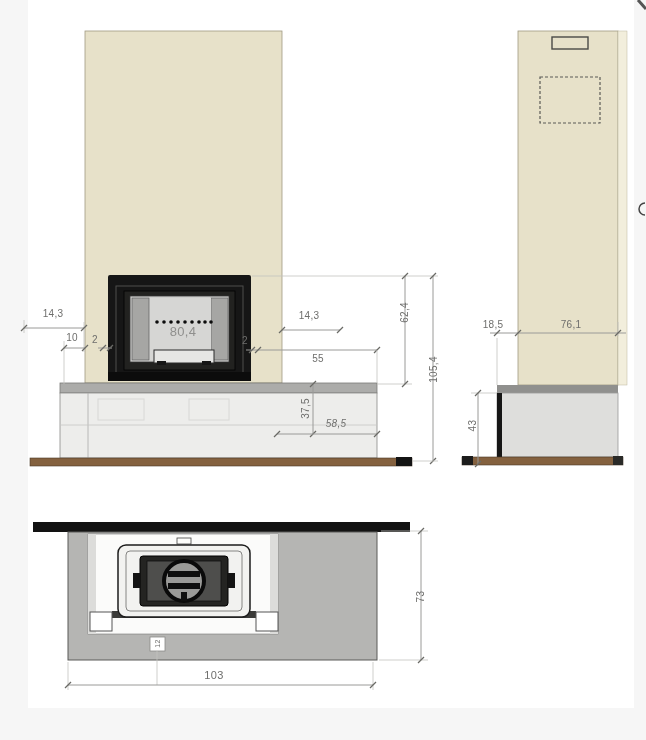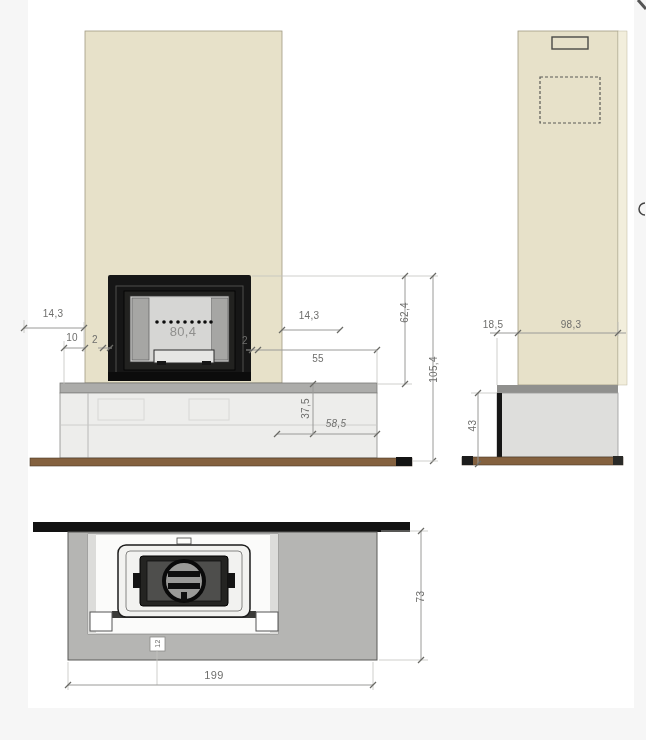--- a/index.html
+++ b/index.html
@@ -193,18 +193,18 @@
 <span class="dim-label tiny" style="left:162px;top:325px;width:42px;">80,4</span>
 <span class="dim-label" style="left:283px;top:309px;width:52px;">14,3</span>
 <span class="dim-label" style="left:239px;top:334px;width:12px;">2</span>
 <span class="dim-label" style="left:300px;top:352px;width:36px;">55</span>
 <span class="dim-label rot" style="left:386px;top:306px;width:36px;">62,4</span>
 <span class="dim-label rot" style="left:412px;top:363px;width:42px;">105,4</span>
 <span class="dim-label rot" style="left:287px;top:402px;width:36px;">37,5</span>
 <span class="dim-label" style="left:316px;top:417px;width:40px;font-style:italic;">58,5</span>
 
 <span class="dim-label" style="left:478px;top:318px;width:30px;">18,5</span>
-<span class="dim-label" style="left:554px;top:318px;width:34px;">98,3</span>
+<span class="dim-label" style="left:554px;top:318px;width:34px;">76,1</span>
 <span class="dim-label rot" style="left:461px;top:419px;width:22px;">43</span>
 
-<span class="dim-label big" style="left:196px;top:669px;width:36px;">199</span>
+<span class="dim-label big" style="left:196px;top:669px;width:36px;">103</span>
 <span class="dim-label rot" style="left:408px;top:590px;width:24px;">73</span>
 <span class="dim-label rot micro" style="left:150px;top:639px;width:14px;">12</span>
 
 </body></html>

